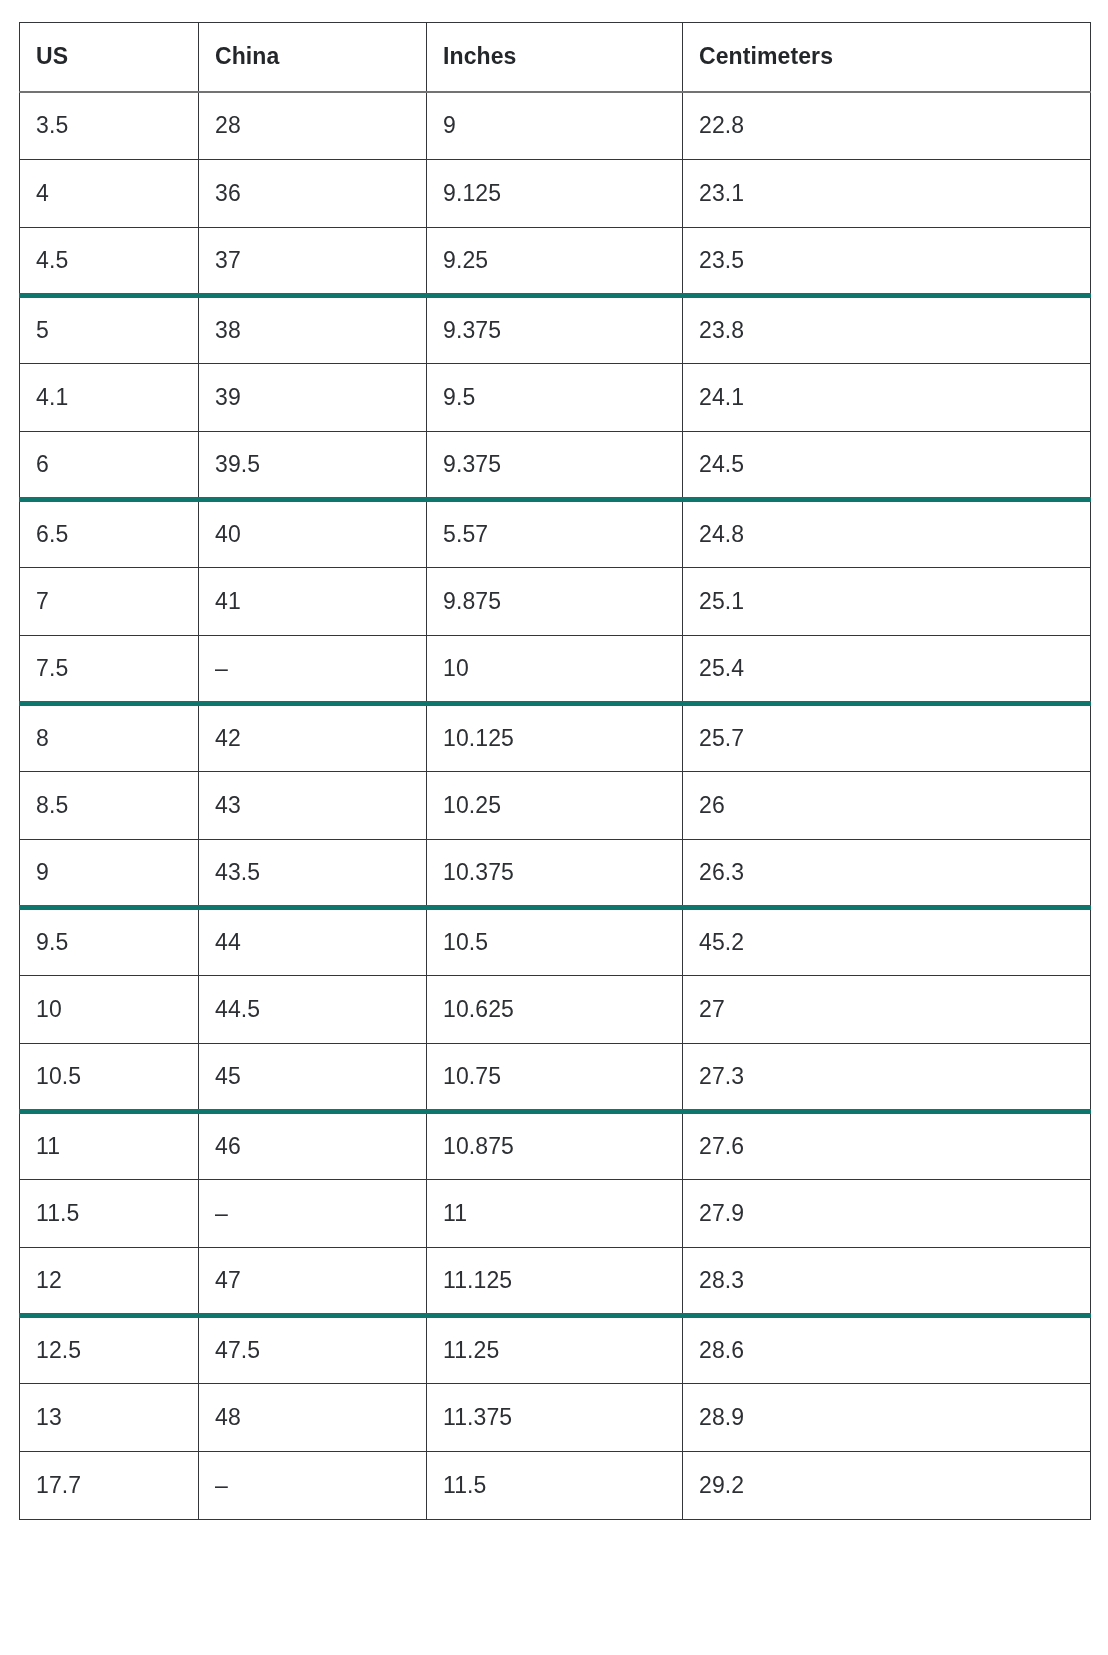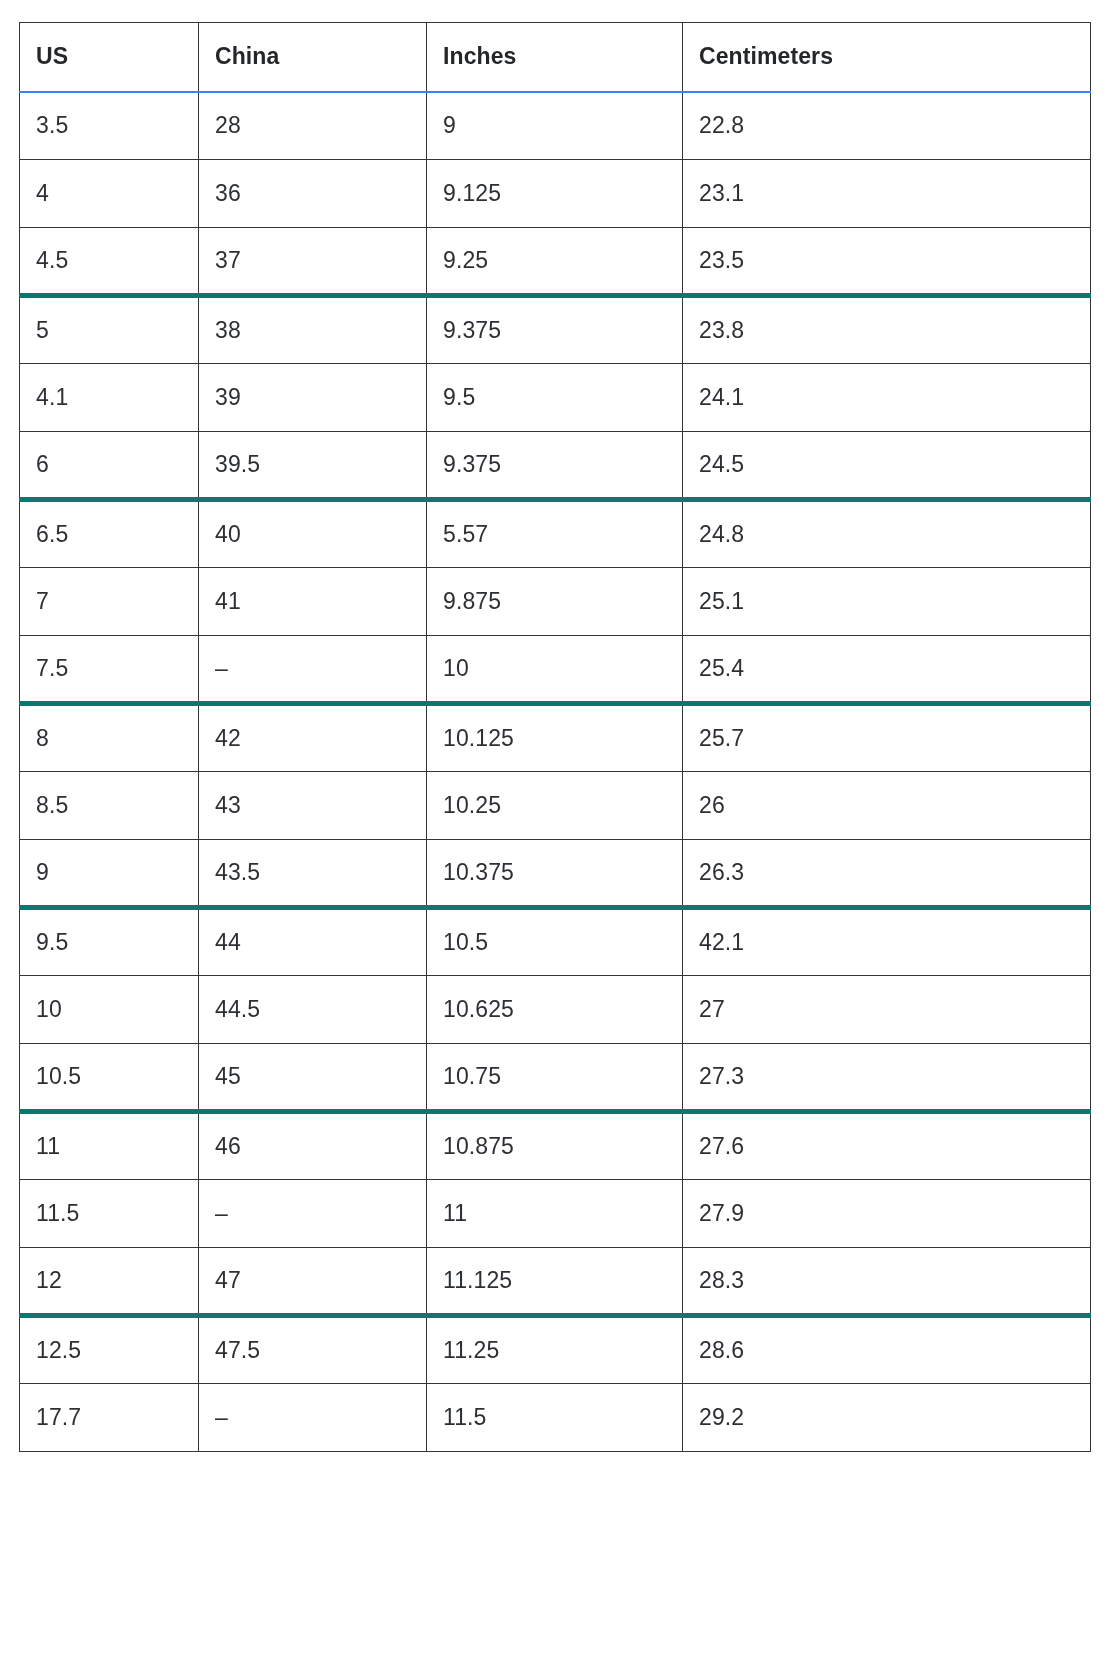--- a/index.html
+++ b/index.html
@@ -48,21 +48,21 @@
     box-sizing: border-box;
     color: #2c2f33;
     font-size: 23px;
     line-height: 1.2;
     letter-spacing: 0.1px;
   }
   table.size-table thead th {
     font-weight: bold;
     font-size: 23px;
     height: 69px;
-    border-bottom: 2px solid #3b82f6;
+    border-bottom: 2px solid #737373;
     color: #24272a;
   }
   table.size-table tbody tr td {
     font-weight: normal;
   }
   
   table.size-table tbody tr.thick-bottom td {
     border-bottom: 5px solid #0f766e;
   }
   table.size-table tbody tr:last-child td {
@@ -159,21 +159,21 @@
           <tr class="thick-bottom">
             <td>9</td>
             <td>43.5</td>
             <td>10.375</td>
             <td>26.3</td>
           </tr>
           <tr>
             <td>9.5</td>
             <td>44</td>
             <td>10.5</td>
-            <td>42.1</td>
+            <td>45.2</td>
           </tr>
           <tr>
             <td>10</td>
             <td>44.5</td>
             <td>10.625</td>
             <td>27</td>
           </tr>
           <tr class="thick-bottom">
             <td>10.5</td>
             <td>45</td>
@@ -196,20 +196,26 @@
             <td>12</td>
             <td>47</td>
             <td>11.125</td>
             <td>28.3</td>
           </tr>
           <tr>
             <td>12.5</td>
             <td>47.5</td>
             <td>11.25</td>
             <td>28.6</td>
+          </tr>
+          <tr>
+            <td>13</td>
+            <td>48</td>
+            <td>11.375</td>
+            <td>28.9</td>
           </tr>
           <tr class="thick-bottom">
             <td>17.7</td>
             <td>–</td>
             <td>11.5</td>
             <td>29.2</td>
           </tr>
         </tbody>
     </table>
   </div>

